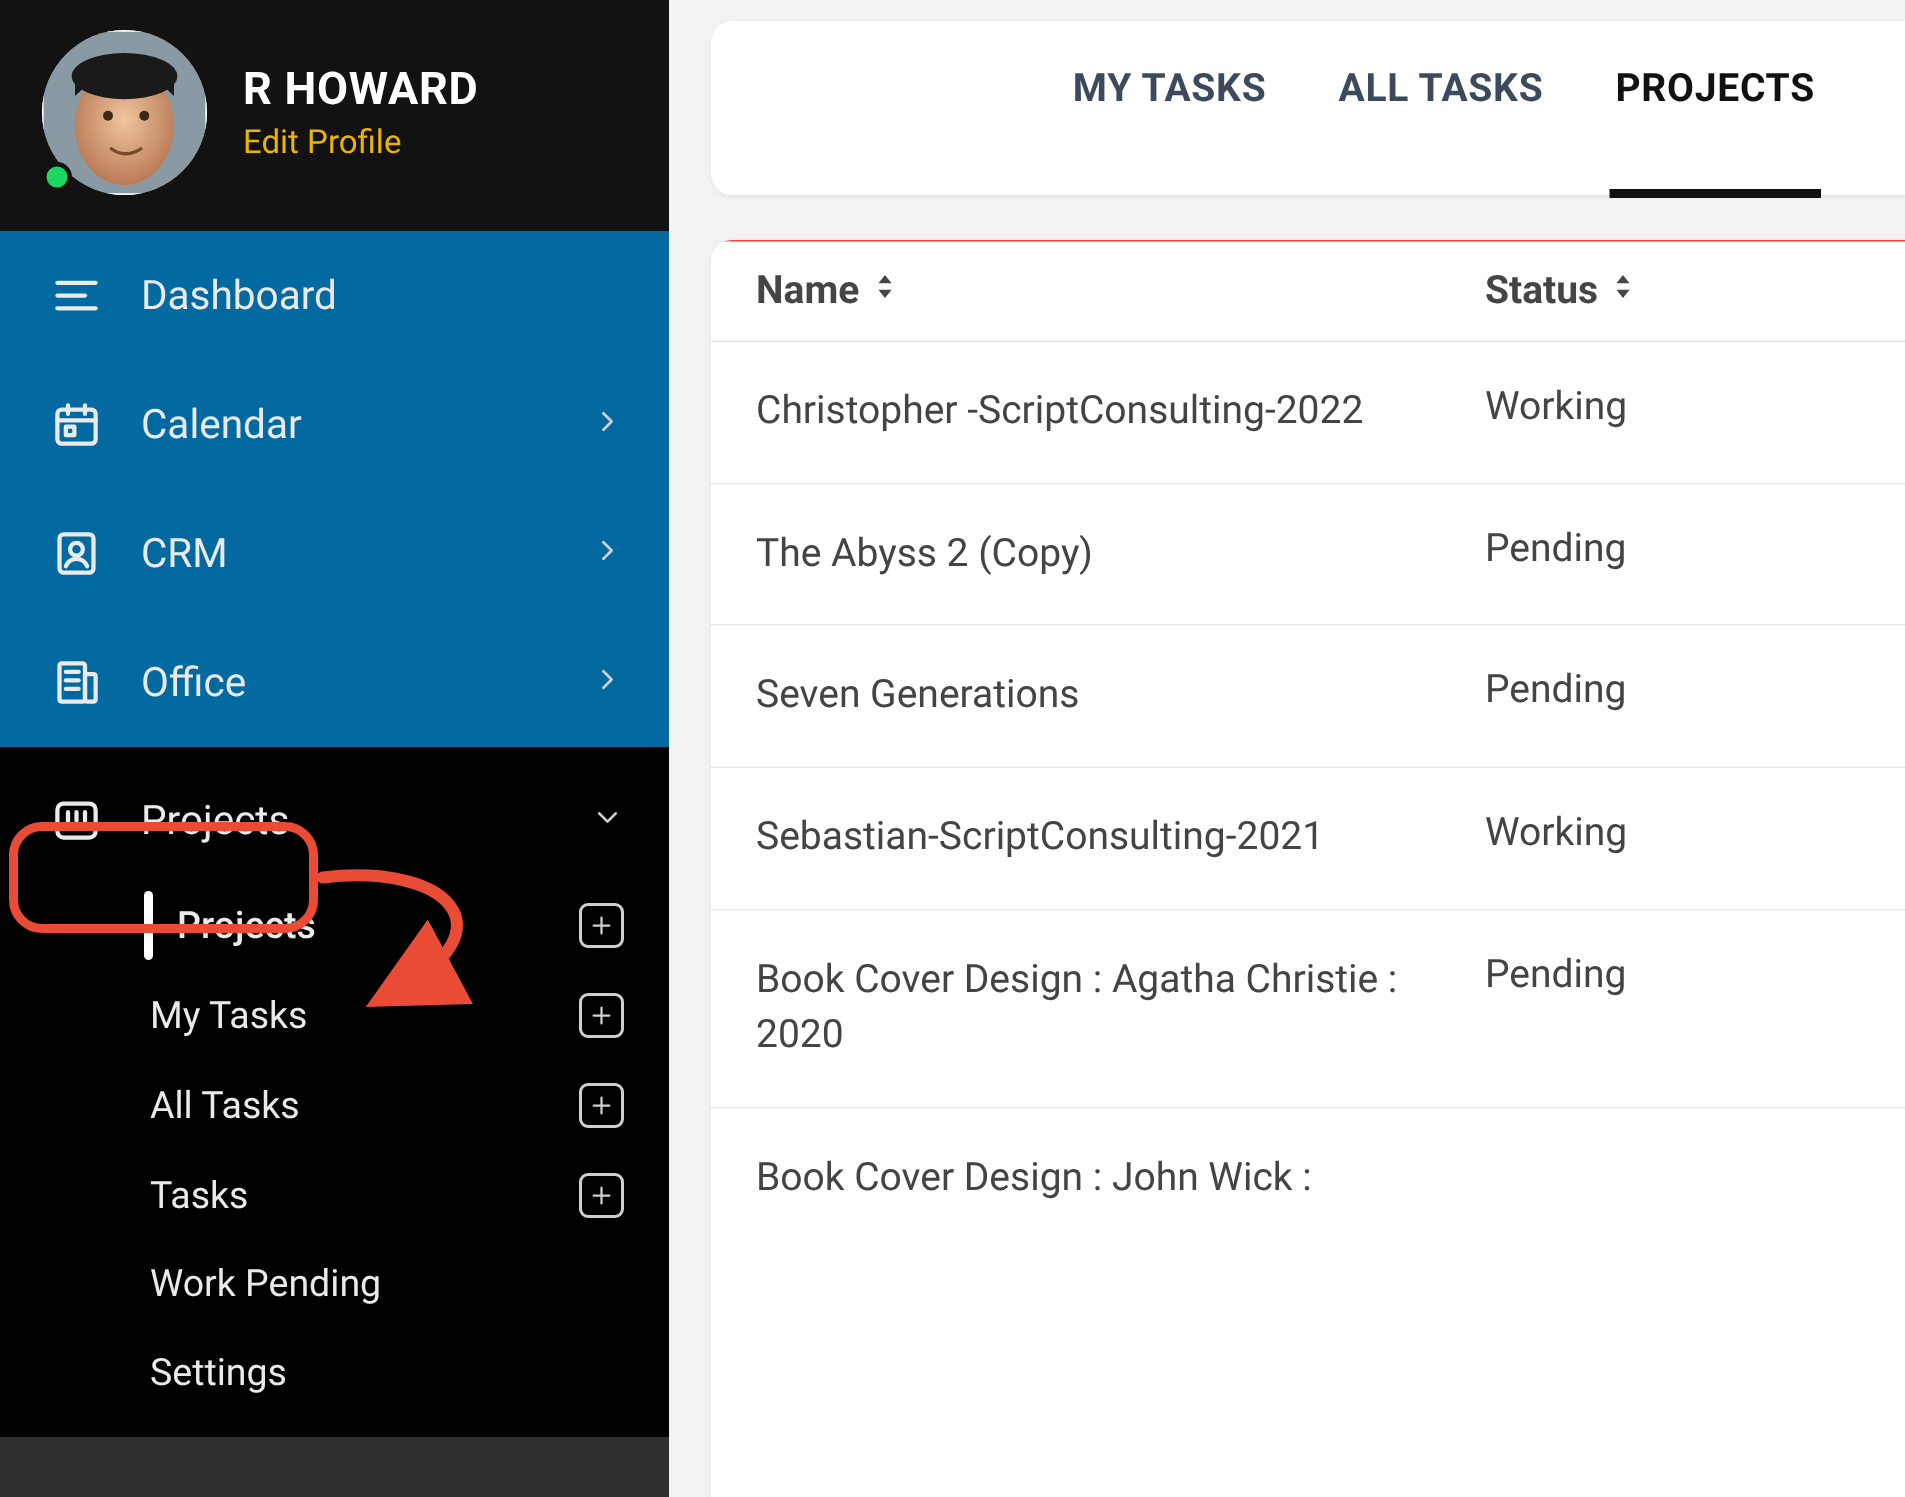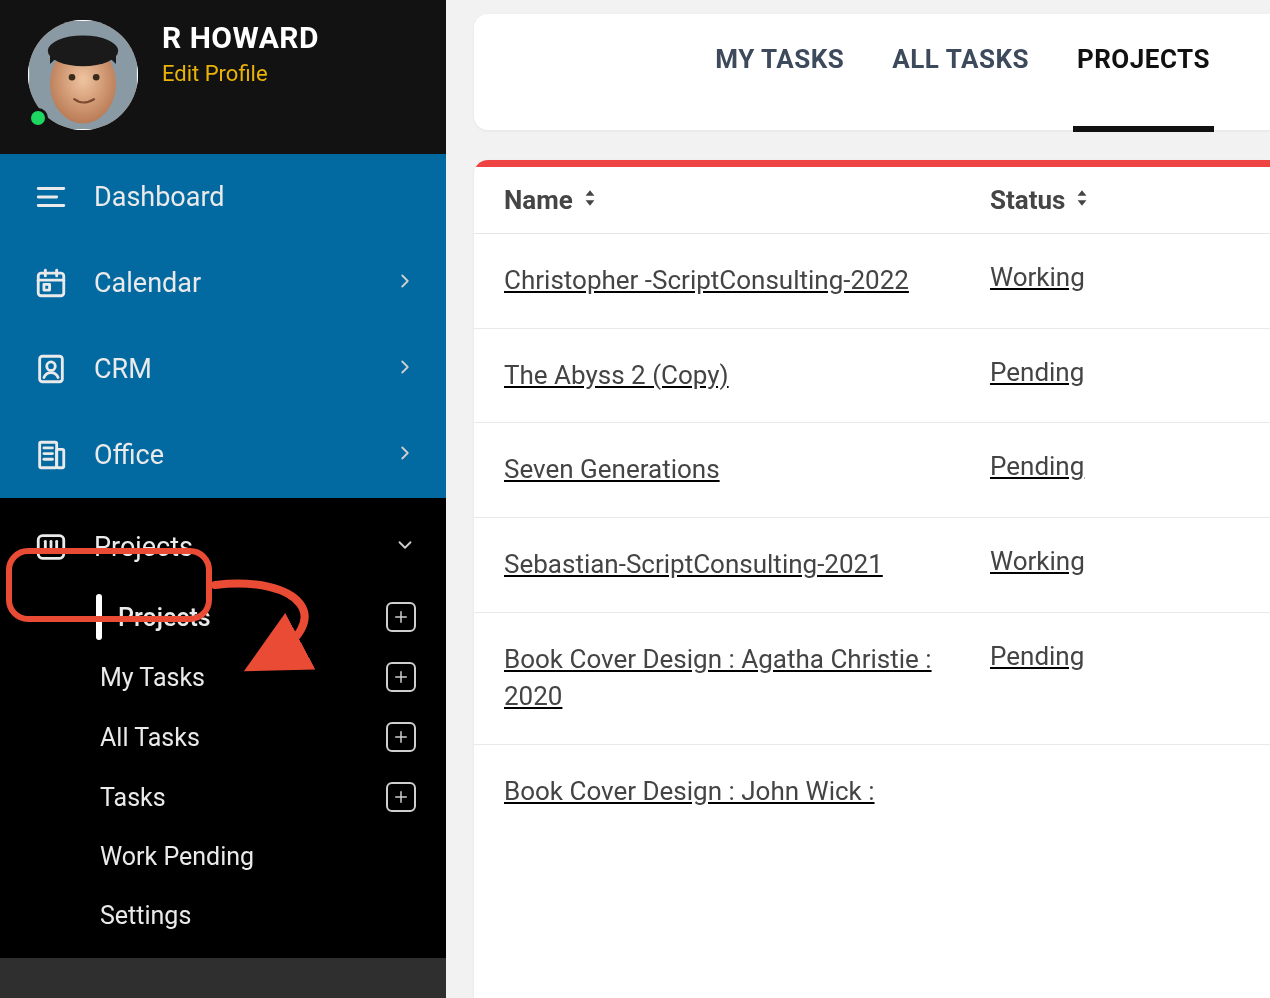--- a/index.html
+++ b/index.html
@@ -1,21 +1,21 @@
 <!DOCTYPE html>
 <html><head>
 <meta charset="utf-8">
 <style>
   * { box-sizing: border-box; margin: 0; padding: 0; }
   html, body { width: 1270px; height: 998px; font-family: -apple-system, BlinkMacSystemFont, "Segoe UI", Roboto, Helvetica, Arial, sans-serif; overflow: hidden; }
   body { display: flex; background: #f7f7f7; }
 
   
   .sidebar { width: 446px; height: 998px; background: #2f2f2f; display: flex; flex-direction: column; color: #fff; }
-  .profile { display: flex; gap: 24px; padding: 20px 28px 24px 28px; background: #121212; }
+  .profile { display: flex; align-items: center; gap: 24px; padding: 20px 28px 24px 28px; background: #121212; }
   .avatar-wrap { position: relative; width: 110px; height: 110px; }
   .avatar { width: 110px; height: 110px; border-radius: 50%; overflow: hidden; background: #b68a66; position: relative; }
   .avatar svg { width:100%; height:100%; display:block; }
   .status-dot { position: absolute; bottom: 2px; left: 0px; width: 20px; height: 20px; background: #1ed760; border-radius: 50%; border: 3px solid #121212; }
   .profile-text { display: flex; flex-direction: column; gap: 6px; }
   .profile-name { font-size: 30px; font-weight: 700; letter-spacing: 0.5px; }
   .edit-profile { font-size: 22px; color: #eab308; cursor: pointer; }
 
   .nav-top { background: #0369a1; }
   .nav-item { display: flex; align-items: center; padding: 26px 30px 26px 34px; gap: 26px; cursor: pointer; font-size: 27px; color: #eaeaea; }
@@ -43,26 +43,26 @@
   .tabs-card { margin: 14px 0 0 28px; background:#fff; border-radius: 14px 0 0 14px; box-shadow: 0 1px 3px rgba(0,0,0,0.06); display:flex; justify-content:flex-end; padding: 30px 60px 0 0; gap:48px; height:116px;}
   .tab { font-size:26px; font-weight:700; color:#3d4a5c; letter-spacing:0.5px; padding-bottom:28px; cursor:pointer; }
   .tab.active { color:#111; position:relative;}
   .tab.active::after { content:""; position:absolute; left:-4px; right:-4px; bottom:-2px; height:6px; background:#111; }
 
   .content-card { margin: 30px 0 0 28px; background:#fff; border-radius: 14px 0 0 0; box-shadow: 0 1px 3px rgba(0,0,0,0.06); flex:1; display:flex; flex-direction:column; overflow:hidden;}
   .toolbar { padding: 28px 30px; }
   .add-btn { display:inline-flex; align-items:center; gap:14px; border:2px solid #cfcfcf; background:#fff; border-radius:12px; padding: 16px 28px; font-size:24px; font-weight:600; color:#3b3b3b; cursor:pointer; letter-spacing:0.5px;}
   .add-btn svg { width:24px; height:24px; }
 
-  .table-header { display:flex; padding: 18px 30px; border-top:7px solid #ef4444; border-bottom:1px solid #e6e6e6; color:#454545; font-weight:700; font-size:26px;}
+  .table-header { display:flex; padding: 18px 30px; border-top:1px solid #ef4444; border-bottom:1px solid #e6e6e6; color:#454545; font-weight:700; font-size:26px;}
   .col-name { flex: 0 0 486px; display:flex; align-items:center; gap:8px;}
   .col-status { flex:1; display:flex; gap:8px;}
   .sort-icon svg { width:18px; height:22px; }
 
-  .rows { flex:1; overflow:hidden;text-decoration:underline;}
+  .rows { flex:1; overflow:hidden;}
   .row { display:flex; padding: 28px 30px; border-bottom:1px solid #e9e9e9; font-size:26px; color:#444; cursor:pointer;}
   .row .col-name { flex:0 0 486px; padding-right:30px; line-height:1.45;}
   .row .col-status { flex:1; }
 
   svg { stroke: currentColor; fill: none; stroke-width: 2; stroke-linecap: round; stroke-linejoin: round;}
 </style>
 </head>
 <body>
 
 <div class="sidebar">

